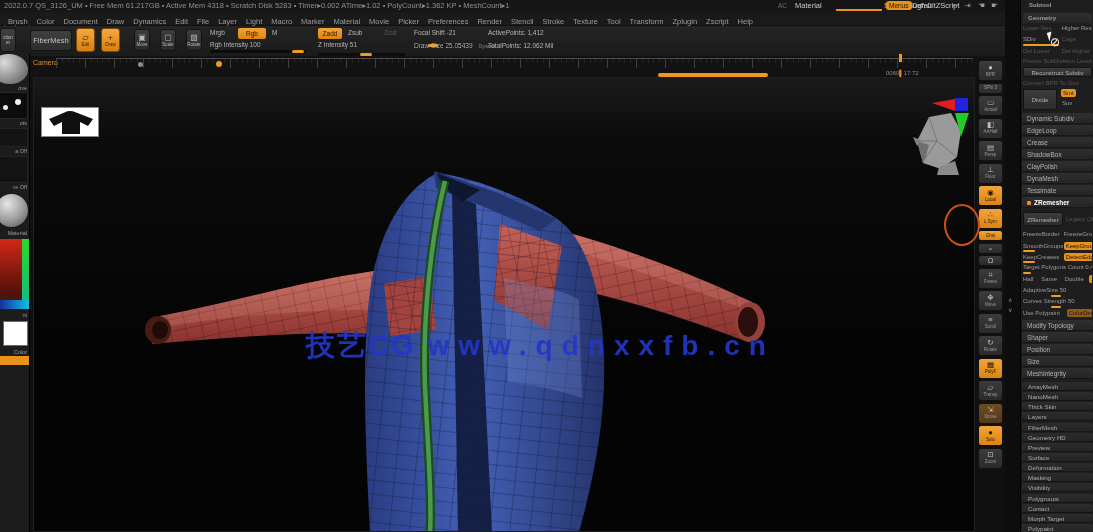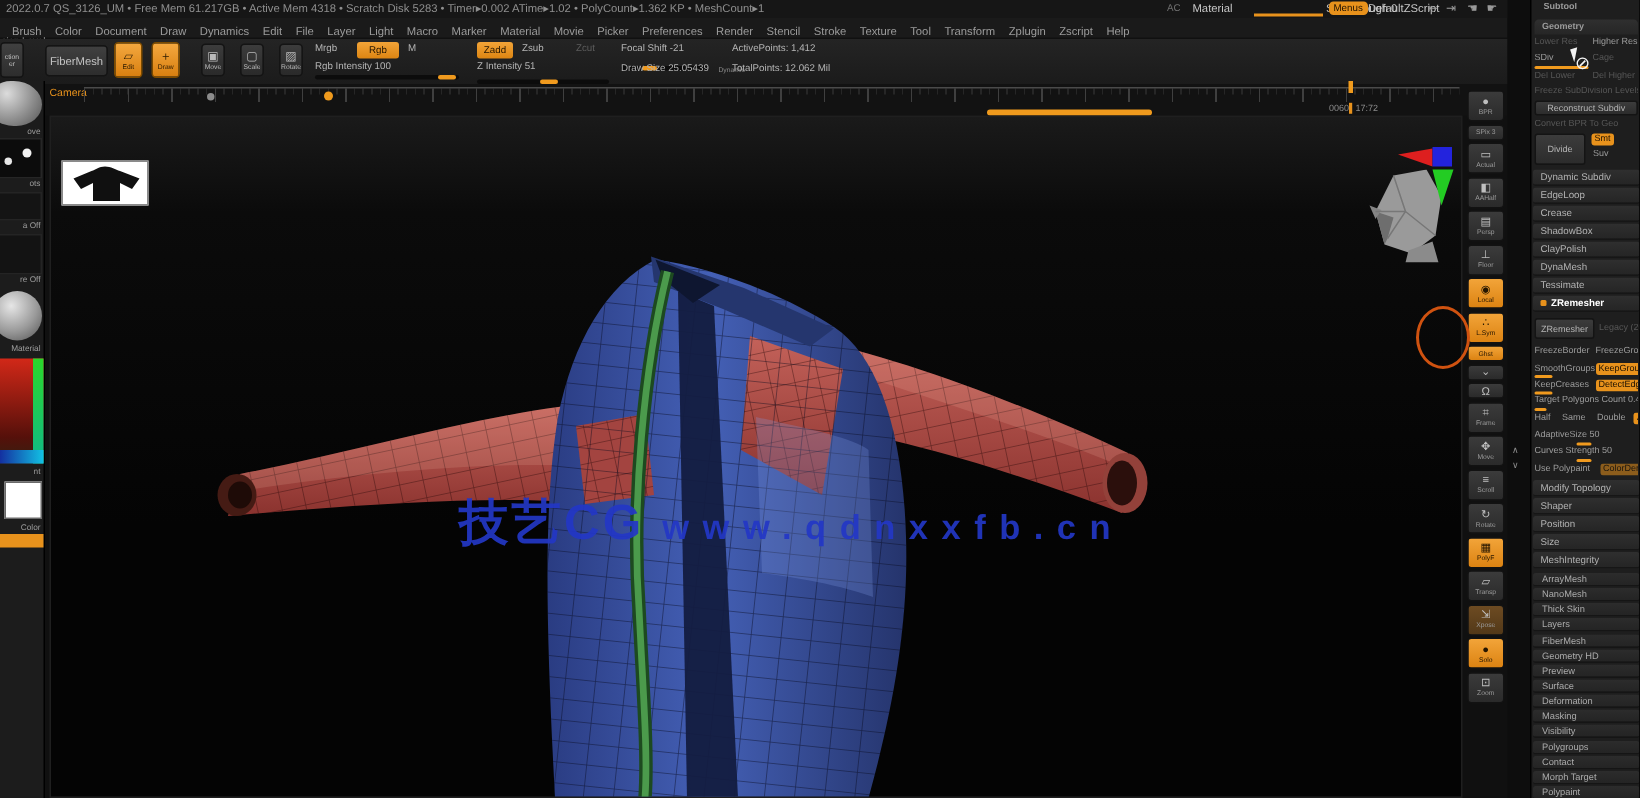--- a/index.html
+++ b/index.html
@@ -29,22 +29,22 @@
 .timeline{left:30px;top:56px;width:975px;height:21px;background:#121212}
 .ruler{position:absolute;left:26px;top:2px;width:917px;height:12px;border-top:1px solid #4a4a4a;
  background:repeating-linear-gradient(90deg,#3f3f3f 0 1px,transparent 1px 29px),repeating-linear-gradient(90deg,#262626 0 1px,transparent 1px 5.8px);
  background-size:100% 9px,100% 4px;background-repeat:no-repeat}
 
 .leftbar{left:0;top:54px;width:30px;height:478px;background:#1c1c1c;border-right:1px solid #000;overflow:hidden}
 .lb-label{position:absolute;right:2px;font-size:5.5px;color:#9c9c9c;white-space:nowrap}
 
 .canvas{left:33px;top:77px;width:942px;height:455px;background:linear-gradient(180deg,#1a1a1a,#0b0b0b 14%,#040404 60%);border:1px solid #1f1f1f;overflow:hidden}
 .watermark{left:272px;top:248px;color:#2337c6;opacity:.92;white-space:nowrap;font-weight:bold;z-index:20}
-.wm-brand{font-size:33px;letter-spacing:2px}
-.wm-url{font-size:23px;letter-spacing:9px;margin-left:12px}
+.wm-brand{font-size:29px;letter-spacing:2px}
+.wm-url{font-size:28px;letter-spacing:9px;margin-left:12px}
 .annot{left:944px;top:204px;width:36px;height:42px;border:2px solid #cf5210;border-radius:50%;z-index:40}
 
 .rshelf{left:977px;top:60px;width:27px;display:flex;flex-direction:column;align-items:center}
 .rs-item{width:25px;height:21px;margin-bottom:1.5px;display:flex;flex-direction:column;align-items:center;justify-content:center;background:linear-gradient(#3b3b3b,#2a2a2a);border:1px solid #121212;border-radius:3px;cursor:pointer}
 .rs-item .gi{font-size:7.5px;line-height:8px;color:#bfbfbf}
 .rs-item .rs-label{font-size:4.5px;line-height:5.5px;color:#9a9a9a;white-space:nowrap}
 .rs-item.active{background:linear-gradient(#f2a439,#dc8312)}
 .rs-item.active .gi,.rs-item.active .rs-label{color:#241500}
 .rs-item.dim{background:linear-gradient(#6d4b22,#523818)}
 .rs-item.small{height:11px}

